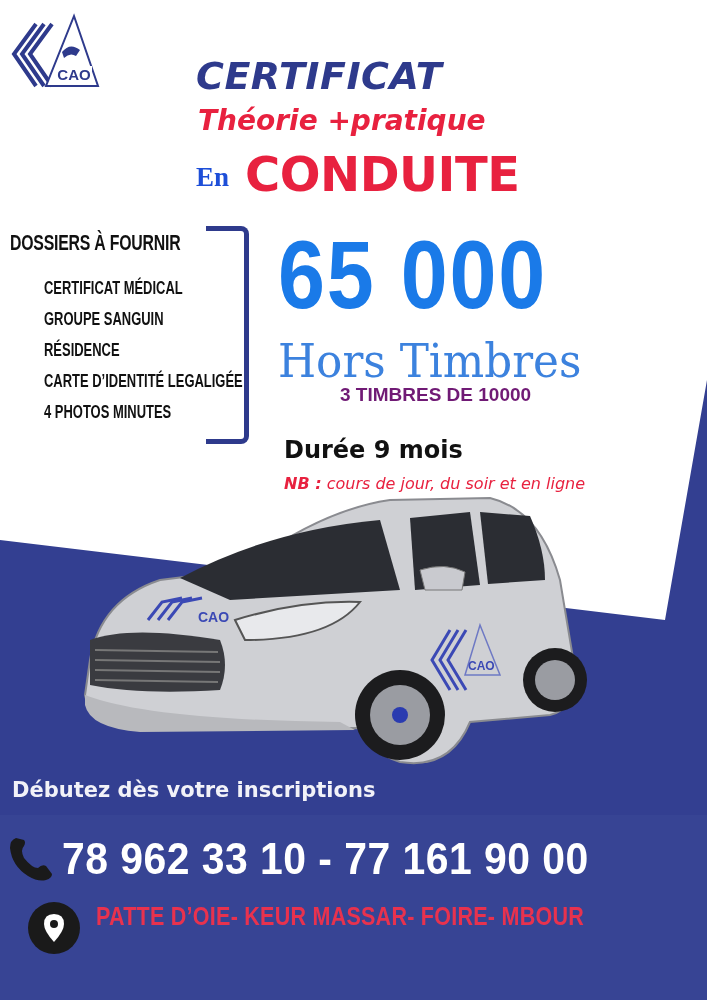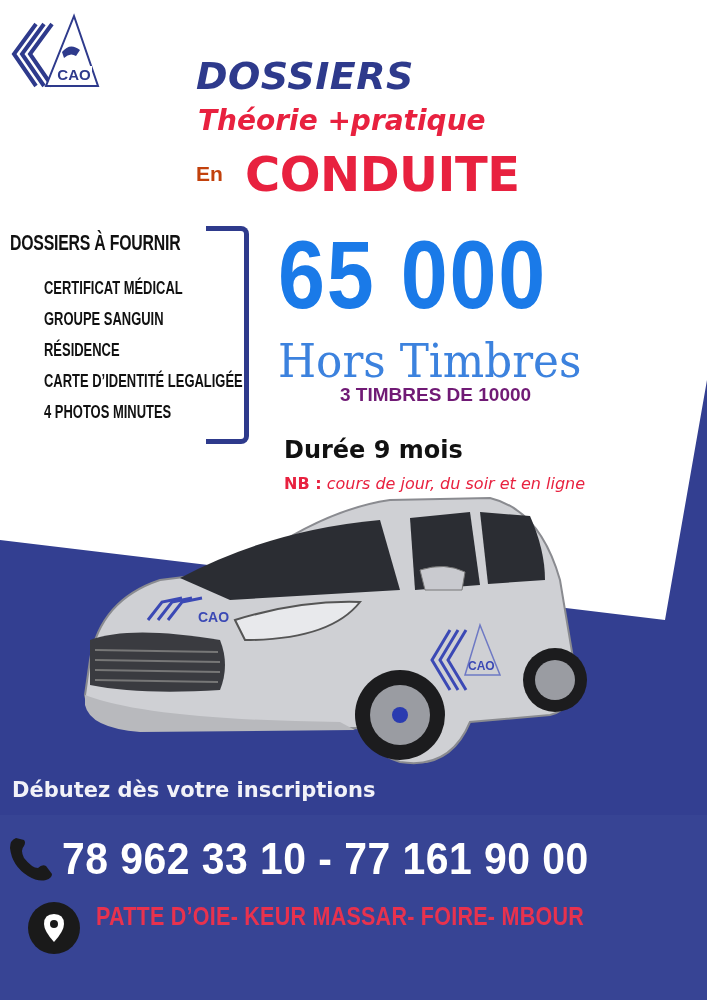--- a/index.html
+++ b/index.html
@@ -1,32 +1,32 @@
 <!DOCTYPE html>
 <html><head>
 <meta charset="utf-8">
 <style>
   html, body { margin:0; padding:0; }
   body { width:707px; height:1000px; position:relative; overflow:hidden; background:#ffffff; font-family:"Liberation Sans", sans-serif; }
   .blue-bg { position:absolute; left:0; top:0; width:707px; height:1000px; }
   .logo { position:absolute; left:6px; top:12px; width:96px; height:84px; }
   .title1 { position:absolute; left:196px; top:54px; font-weight:900; font-style:italic; font-size:38px; color:#2e3a8c; letter-spacing:0.5px; font-family:"DejaVu Sans", sans-serif; }
   .title2 { position:absolute; left:198px; top:104px; font-weight:900; font-style:italic; font-size:28px; color:#e8213f; font-family:"DejaVu Sans", sans-serif; }
-  .title3-en { position:absolute; left:196px; top:162px; font-size:21px; color:#c2410c; font-family:Liberation Sans, sans-serif; font-weight:bold; }
+  .title3-en { position:absolute; left:196px; top:162px; font-size:27px; color:#1d4ed8; font-family:Liberation Serif, serif; font-weight:bold; }
   .title3 { position:absolute; left:245px; top:146px; font-weight:900; font-size:48px; color:#e8213f; font-family:"DejaVu Sans", sans-serif; letter-spacing:-0.5px; }
   .docs-title { position:absolute; left:10px; top:230px; font-size:22px; font-weight:bold; color:#111; transform:scaleX(0.72); transform-origin:left top; font-family:"Liberation Sans Narrow","Liberation Sans", sans-serif; letter-spacing:-0.3px; }
   .docs-list { position:absolute; left:36px; top:270px; margin:8px; padding:0; list-style:none; }
   .docs-list li { font-size:18px; font-weight:bold; color:#111; height:31px; transform:scaleX(0.72); transform-origin:left top; white-space:nowrap; }
   .bracket { position:absolute; left:206px; top:226px; width:38px; height:208px; border:5px solid #2e3a8c; border-left:none; border-radius:0 8px 8px 0; }
   .price { position:absolute; left:278px; top:220px; font-size:96px; font-weight:bold; color:#1a7ae8; transform:scaleX(0.88); transform-origin:left top; letter-spacing:2px; }
   .hors { position:absolute; left:278px; top:334px; font-family:"DejaVu Serif", serif; font-size:46px; color:#3c82de; transform:scaleX(0.95); transform-origin:left top; }
   .timbres { position:absolute; left:340px; top:384px; font-size:19px; font-weight:bold; color:#701a75; }
   .duree { position:absolute; left:284px; top:436px; font-size:24px; font-weight:900; color:#111; font-family:"DejaVu Sans", sans-serif; }
   .nb { position:absolute; left:284px; top:474px; font-size:16px; color:#e8213f; font-family:"DejaVu Sans", sans-serif; }
-  .nb b { font-weight:900; }
+  .nb b { font-weight:900;font-style:italic; }
   .nb i { font-style:italic; }
   .car { position:absolute; left:70px; top:490px; width:520px; height:290px; }
   .cta { position:absolute; left:12px; width:707px; top:778px; text-align:left; font-size:21px; font-weight:bold; color:#f2f2f8; font-family:"DejaVu Sans", sans-serif; }
   .phone-row { position:absolute; left:6px; top:834px; display:flex; align-items:center; }
   .phone-icon { width:50px; height:50px; }
   .phone { font-size:44px; font-weight:bold; color:#ffffff; margin-left:6px; letter-spacing:0.5px; transform:scaleX(0.93); transform-origin:left center; white-space:nowrap; }
   .addr-row { position:absolute; left:28px; top:902px; display:flex; align-items:flex-start; }
   .pin-circle { width:52px; height:52px; border-radius:50%; background:#1a1a1a; display:flex; align-items:center; justify-content:center; }
   .addr { font-size:25px; font-weight:bold; color:#e8324e; margin-left:16px; transform:scaleX(0.86); transform-origin:left center; white-space:nowrap; letter-spacing:0.3px; }
 </style>
@@ -43,21 +43,21 @@
     <polyline points="30,12 8,42 30,74"></polyline>
     <polyline points="38,12 16,42 38,74"></polyline>
     <polyline points="46,12 24,42 46,74"></polyline>
   </g>
   <polygon points="68,4 92,74 40,74" fill="#fff" stroke="#2e3a8c" stroke-width="2"></polygon>
   <path d="M56,40 q8,-10 18,-2 l-4,6 q-6,-4 -12,2 z" fill="#2e3a8c"></path>
   <rect x="50" y="54" width="36" height="16" fill="#fff"></rect>
   <text x="68" y="68" text-anchor="middle" font-family="Liberation Sans, sans-serif" font-weight="bold" font-size="15" fill="#2e3a8c">CAO</text>
 </svg>
 
-<div class="title1">DOSSIERS</div>
+<div class="title1">CERTIFICAT</div>
 <div class="title2">Théorie +pratique</div>
 <div class="title3-en">En</div>
 <div class="title3">CONDUITE</div>
 
 <div class="docs-title">DOSSIERS À FOURNIR</div>
 <ul class="docs-list">
   <li>CERTIFICAT MÉDICAL</li>
   <li>GROUPE SANGUIN</li>
   <li>RÉSIDENCE</li>
   <li>CARTE D’IDENTITÉ LEGALIGÉE</li>

